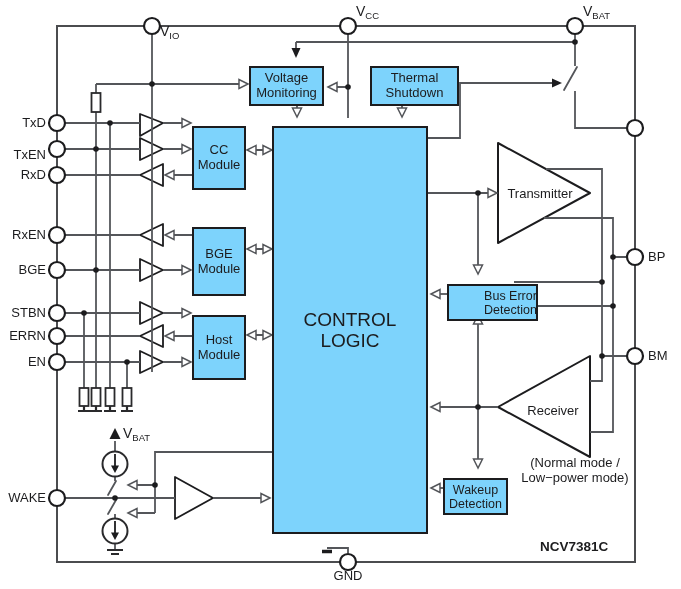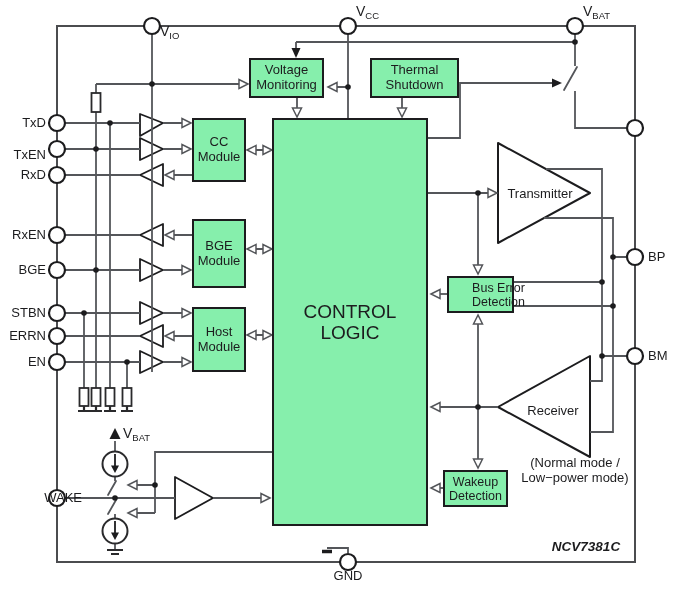--- a/index.html
+++ b/index.html
@@ -1,21 +1,21 @@
 <!DOCTYPE html>
 <html><head>
 <meta charset="utf-8">
 <style>
   html,body{margin:0;padding:0;background:#fff;}
   #stage{position:relative;width:681px;height:589px;background:#fff;
          font-family:"Liberation Sans",sans-serif;color:#1c1c1e;overflow:hidden;}
   #wiring{position:absolute;left:0;top:0;}
-  .blk{position:absolute;box-sizing:border-box;border:2px solid #1c1c1e;background:#86efac;
+  .blk{position:absolute;box-sizing:border-box;border:2px solid #1c1c1e;background:#7dd3fc;
        display:flex;align-items:center;justify-content:center;text-align:center;
-       font-size:13px;line-height:1.12;white-space:pre-line;}
+       font-size:13px;line-height:1.12;white-space:pre-line;margin-top:8px;}
   .lbl{position:absolute;font-size:13px;line-height:14px;white-space:pre-line;}
   .pl-left{width:46px;left:0;text-align:right;}
   .pl-right{left:648px;text-align:left;}
   .ovl{position:absolute;text-align:center;background:transparent;}
   .vpin{position:absolute;font-size:14px;}
   .vsub{font-size:9.5px;vertical-align:-3px;letter-spacing:0;}
   .bold{font-weight:bold;}
 </style>
 </head>
 <body>
@@ -191,40 +191,40 @@
 <div class="blk" style="left:370px;top:58px;width:89px;height:40px;">Thermal
 Shutdown</div>
 <div class="blk" style="left:192px;top:118px;width:54px;height:64px;">CC
 Module</div>
 <div class="blk" style="left:192px;top:219px;width:54px;height:69px;">BGE
 Module</div>
 <div class="blk" style="left:192px;top:307px;width:54px;height:65px;">Host
 Module</div>
 <div class="blk" style="left:272px;top:118px;width:156px;height:408px;font-size:19px;">CONTROL
 LOGIC</div>
-<div class="blk" style="left:447px;top:276px;width:67px;height:37px;font-size:12.5px;padding-left:36px;">Bus Error
+<div class="blk" style="left:447px;top:276px;width:91px;height:37px;font-size:12.5px;padding-left:36px;">Bus Error
 Detection</div>
 <div class="blk" style="left:443px;top:470px;width:65px;height:37px;font-size:12.5px;">Wakeup
 Detection</div>
 
 <div class="ovl" style="left:496px;top:186px;width:88px;font-size:13px;">Transmitter</div>
 <div class="ovl" style="left:509px;top:403px;width:88px;font-size:13px;">Receiver</div>
 <div class="ovl" style="left:505px;top:455px;width:140px;font-size:13px;line-height:15px;white-space:pre-line;">(Normal mode /
 Low−power mode)</div>
-<div class="ovl bold" style="left:540px;top:539px;width:92px;text-align:center;font-size:13.5px;font-style:italic;">NCV7381C</div>
+<div class="ovl bold" style="left:540px;top:539px;width:92px;text-align:left;font-size:13.5px;">NCV7381C</div>
 
 <div class="lbl pl-left" style="top:116px;">TxD</div>
 <div class="lbl pl-left" style="top:148px;text-align:right;">TxEN</div>
 <div class="lbl pl-left" style="top:168px;">RxD</div>
 <div class="lbl pl-left" style="top:228px;">RxEN</div>
 <div class="lbl pl-left" style="top:263px;">BGE</div>
 <div class="lbl pl-left" style="top:306px;">STBN</div>
 <div class="lbl pl-left" style="top:329px;">ERRN</div>
 <div class="lbl pl-left" style="top:355px;">EN</div>
-<div class="lbl pl-left" style="top:491px;padding-left:36px;">WAKE</div>
+<div class="lbl pl-left" style="top:491px;">WAKE</div>
 
 <div class="lbl pl-right" style="top:121px;margin-left:44px;">INH</div>
 <div class="lbl pl-right" style="top:250px;">BP</div>
 <div class="lbl pl-right" style="top:349px;">BM</div>
 
 <div class="lbl" style="left:318px;top:569px;width:60px;text-align:center;">GND</div>
 
 <div class="vpin" style="left:160px;top:3px;margin-top:20px;"><span>V</span><span class="vsub">IO</span></div>
 <div class="vpin" style="left:356px;top:3px;"><span>V</span><span class="vsub">CC</span></div>
 <div class="vpin" style="left:583px;top:3px;"><span>V</span><span class="vsub">BAT</span></div>

